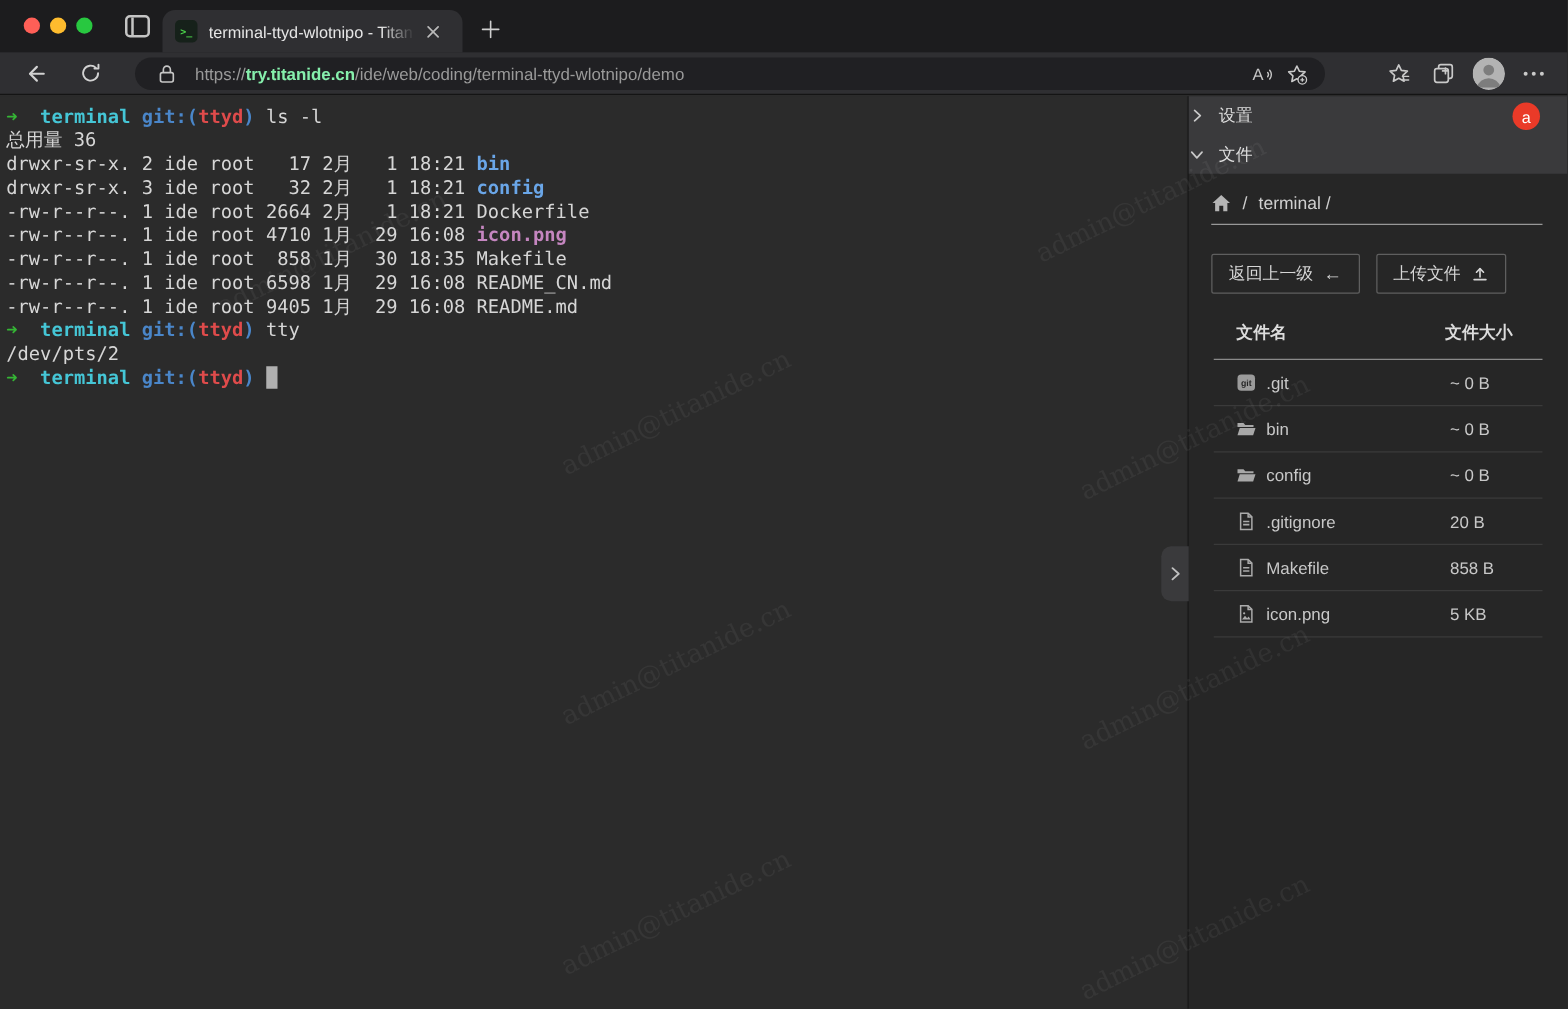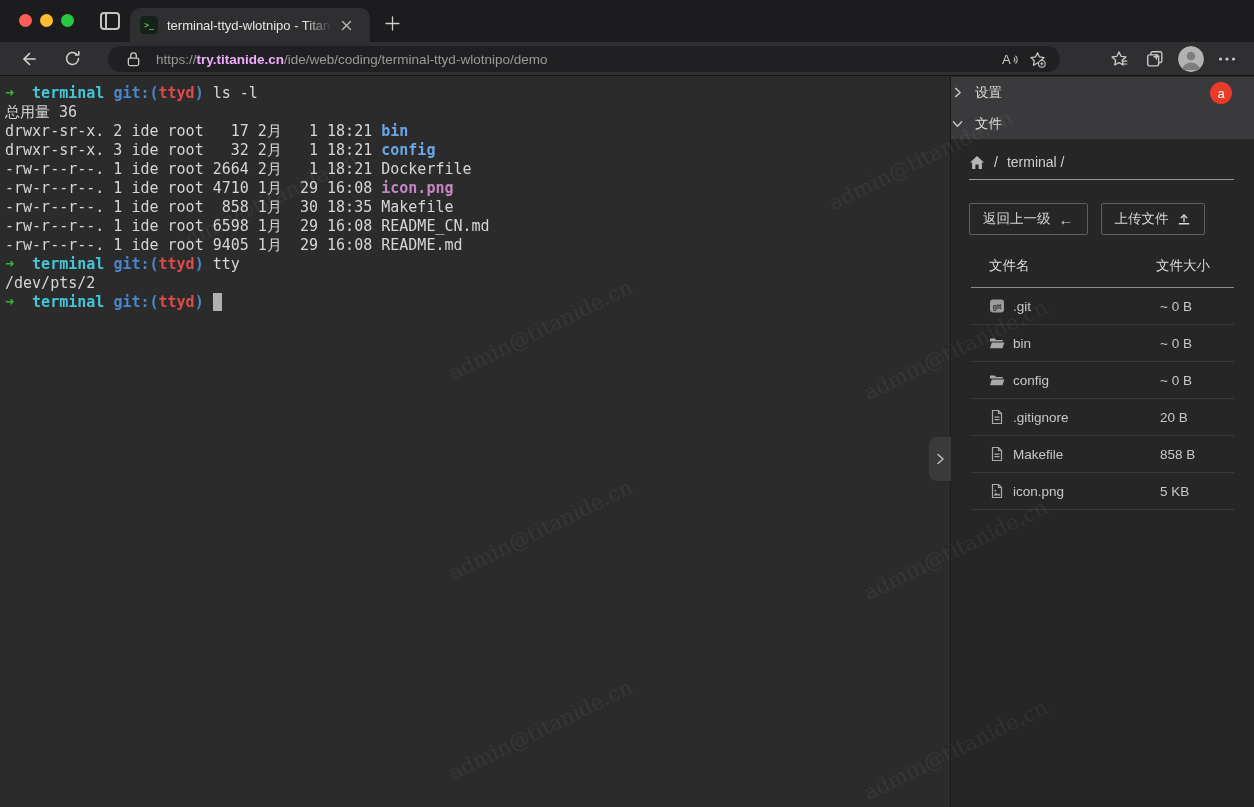--- a/index.html
+++ b/index.html
@@ -32,21 +32,21 @@
   .newtab { position:absolute; left:382px; top:13px; width:20px; height:20px; display:flex; align-items:center; justify-content:center; }
 
   .toolbar { position:absolute; top:42px; left:0; right:0; height:34px; background:#2f2f32;
     border-bottom:1px solid #141414; display:flex; align-items:center; }
   .nav-btn { width:24px; height:24px; display:flex; align-items:center; justify-content:center; }
   .back-btn { margin-left:16px; } .reload-btn { margin-left:20px; }
 
   .urlbar { position:absolute; left:108px; top:4px; width:952px; height:26px; border-radius:14px;
     background:#202023; display:flex; align-items:center; padding:0 10px 0 12px; }
   .url-text { font-size:13.5px; margin-left:10px; white-space:nowrap; overflow:hidden; flex:1; }
-  .u-dim { color:#9a9a9a; } .u-host { color:#f0abfc; font-weight:bold; }
+  .u-dim { color:#9a9a9a; } .u-host { color:#86efac; font-weight:bold; }
   .pill-icon { width:26px; height:22px; display:flex; align-items:center; justify-content:center; flex:0 0 auto; }
 
   .right-icons { position:absolute; right:14px; top:0; height:34px; display:flex; align-items:center; gap:10px; }
   .tb-icon { width:26px; height:26px; display:flex; align-items:center; justify-content:center; }
   .avatar { width:26px; height:26px; border-radius:50%; overflow:hidden; }
 
   
   .terminal { position:absolute; top:77px; left:0; width:949px; bottom:0; background:#2b2b2b; }
   .terminal pre { margin:0; padding:7px 0 0 5px; font-family:"DejaVu Sans Mono", monospace;
     font-size:15px; line-height:19px; }
@@ -73,21 +73,21 @@
 
   .breadcrumb { margin:15px 20px 0 18px; display:flex; align-items:center; color:#cfcfcf; font-size:14px; gap:9px; }
   .bc-line { margin:9px 20px 0 18px; border-bottom:1px solid #989898; }
 
   .btn-row { margin:23px 20px 0 18px; display:flex; gap:13px; }
   .btn { border:1px solid #5f5f5f; background:transparent; color:#d6d6d6; font-size:13.5px;
     padding:6px 13px; display:flex; align-items:center; gap:8px; border-radius:2px; font-family:inherit; }
   .btn .arrow-glyph { font-size:15px; line-height:1; }
 
   .ftable { margin:22px 20px 0 20px; }
-  .fhead { display:flex; font-size:13.5px; color:#dcdcdc; font-weight:normal; padding:0 0 12px 18px; }
+  .fhead { display:flex; font-size:13.5px; color:#dcdcdc; font-weight:bold; padding:0 0 12px 18px; }
   .fhead .h-name { flex:1; }
   .fhead .h-size { width:78px; }
   .fhead-line { border-bottom:1px solid #8a8a8a; }
   .frow { display:flex; align-items:center; height:37px; border-bottom:1px solid #3a3a3a;
     color:#c8c8c8; font-size:13.5px; }
   .ficon { width:16px; height:16px; margin-left:18px; flex:0 0 auto; display:flex; }
   .fname { margin-left:8px; flex:1; }
   .fsize { width:74px; }
 
   .handle { position:absolute; left:-22px; top:360px; width:22px; height:44px; background:#3a3a3c;

